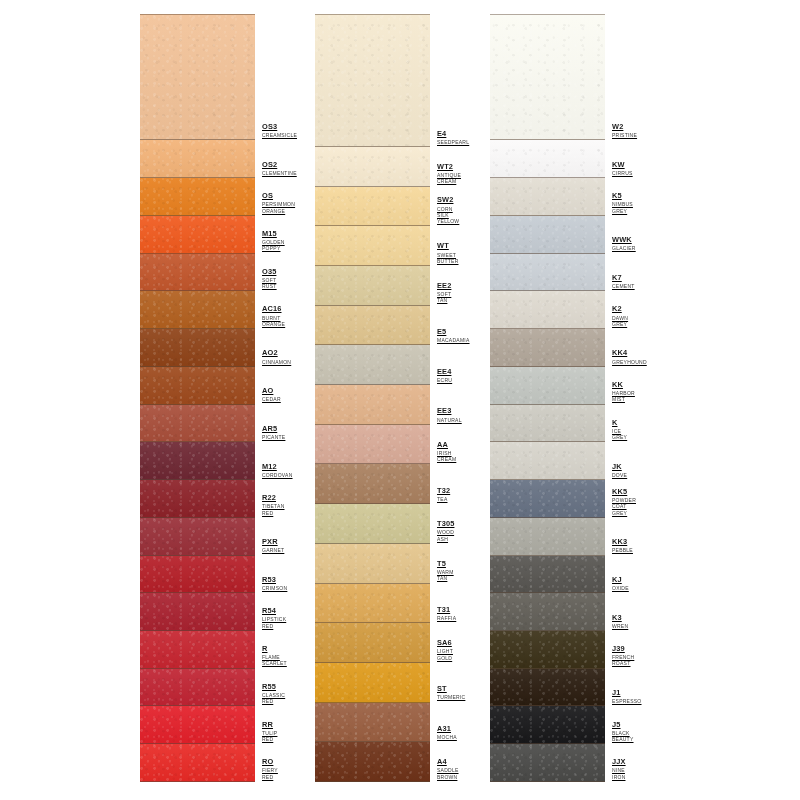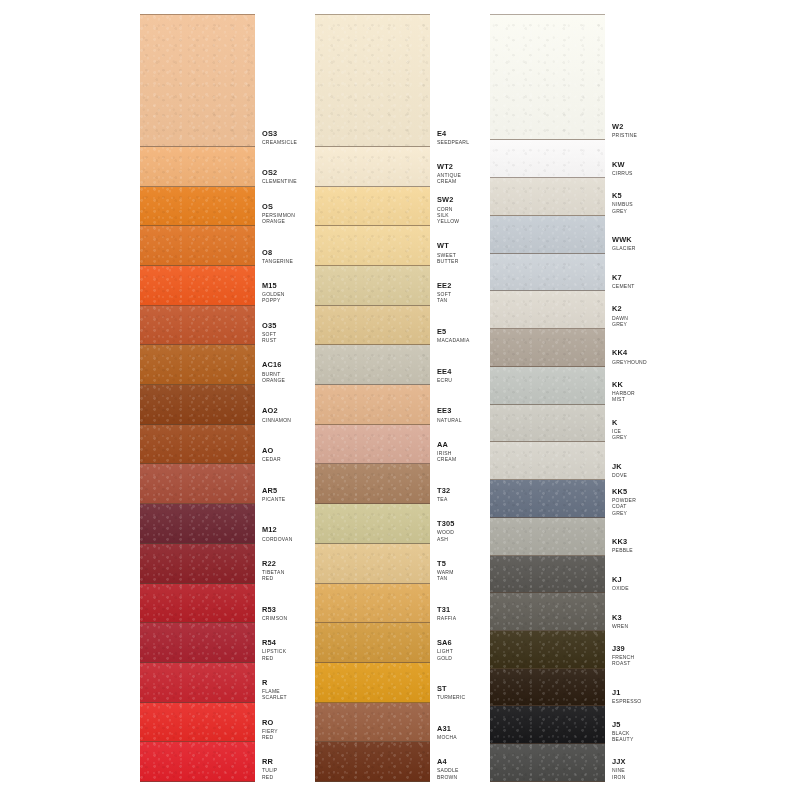--- a/index.html
+++ b/index.html
@@ -15,20 +15,21 @@
     width: 800px; height: 800px;
     background: #ffffff;
     overflow: hidden;
   }
   .columns {
     position: absolute;
     left: 0; top: 0;
     width: 800px; height: 800px;
     display: flex;
     flex-direction: row;
+    text-decoration: underline;
   }
   .column {
     position: relative;
     display: flex;
     flex-direction: column;
   }
   
   .col-spacer-left  { width: 140px; flex: 0 0 140px; }
   .col-gap          { width: 34px;  flex: 0 0 34px; }
   .col-spacer-right { flex: 1 1 auto; }
@@ -145,27 +146,20 @@
             </div>
           </div>
           <div class="swatch-row">
             <div class="swatch-chip" style="background-color: rgb(232, 128, 31);"></div>
             <div class="swatch-label">
               <div class="lbl-code">OS</div>
               <div class="lbl-name">PERSIMMON ORANGE</div>
             </div>
           </div>
           <div class="swatch-row">
-            <div class="swatch-chip" style="background-color: rgb(223, 116, 37);"></div>
-            <div class="swatch-label">
-              <div class="lbl-code">O8</div>
-              <div class="lbl-name">TANGERINE</div>
-            </div>
-          </div>
-          <div class="swatch-row">
             <div class="swatch-chip" style="background-color: rgb(240, 90, 30);"></div>
             <div class="swatch-label">
               <div class="lbl-code">M15</div>
               <div class="lbl-name">GOLDEN POPPY</div>
             </div>
           </div>
           <div class="swatch-row">
             <div class="swatch-chip" style="background-color: rgb(194, 86, 44);"></div>
             <div class="swatch-label">
               <div class="lbl-code">O35</div>
@@ -208,20 +202,27 @@
             </div>
           </div>
           <div class="swatch-row">
             <div class="swatch-chip" style="background-color: rgb(141, 34, 41);"></div>
             <div class="swatch-label">
               <div class="lbl-code">R22</div>
               <div class="lbl-name">TIBETAN RED</div>
             </div>
           </div>
           <div class="swatch-row">
+            <div class="swatch-chip" style="background-color: rgb(153, 48, 57);"></div>
+            <div class="swatch-label">
+              <div class="lbl-code">PXR</div>
+              <div class="lbl-name">GARNET</div>
+            </div>
+          </div>
+          <div class="swatch-row">
             <div class="swatch-chip" style="background-color: rgb(181, 31, 40);"></div>
             <div class="swatch-label">
               <div class="lbl-code">R53</div>
               <div class="lbl-name">CRIMSON</div>
             </div>
           </div>
           <div class="swatch-row">
             <div class="swatch-chip" style="background-color: rgb(169, 34, 48);"></div>
             <div class="swatch-label">
               <div class="lbl-code">R54</div>
@@ -229,31 +230,38 @@
             </div>
           </div>
           <div class="swatch-row">
             <div class="swatch-chip" style="background-color: rgb(198, 37, 48);"></div>
             <div class="swatch-label">
               <div class="lbl-code">R</div>
               <div class="lbl-name">FLAME SCARLET</div>
             </div>
           </div>
           <div class="swatch-row">
+            <div class="swatch-chip" style="background-color: rgb(192, 36, 51);"></div>
+            <div class="swatch-label">
+              <div class="lbl-code">R55</div>
+              <div class="lbl-name">CLASSIC RED</div>
+            </div>
+          </div>
+          <div class="swatch-row">
+            <div class="swatch-chip" style="background-color: rgb(227, 32, 42);"></div>
+            <div class="swatch-label">
+              <div class="lbl-code">RR</div>
+              <div class="lbl-name">TULIP RED</div>
+            </div>
+          </div>
+          <div class="swatch-row">
             <div class="swatch-chip" style="background-color: rgb(232, 42, 38);"></div>
             <div class="swatch-label">
               <div class="lbl-code">RO</div>
               <div class="lbl-name">FIERY RED</div>
-            </div>
-          </div>
-          <div class="swatch-row">
-            <div class="swatch-chip" style="background-color: rgb(227, 32, 42);"></div>
-            <div class="swatch-label">
-              <div class="lbl-code">RR</div>
-              <div class="lbl-name">TULIP RED</div>
             </div>
           </div>
         </div>
     </div>
 
     <div class="col-gap"></div>
 
     <div class="column col-body col-2">
       <div class="swatchcol">
           <div class="swatch-row" style="flex: 3.35 1 0px;">

